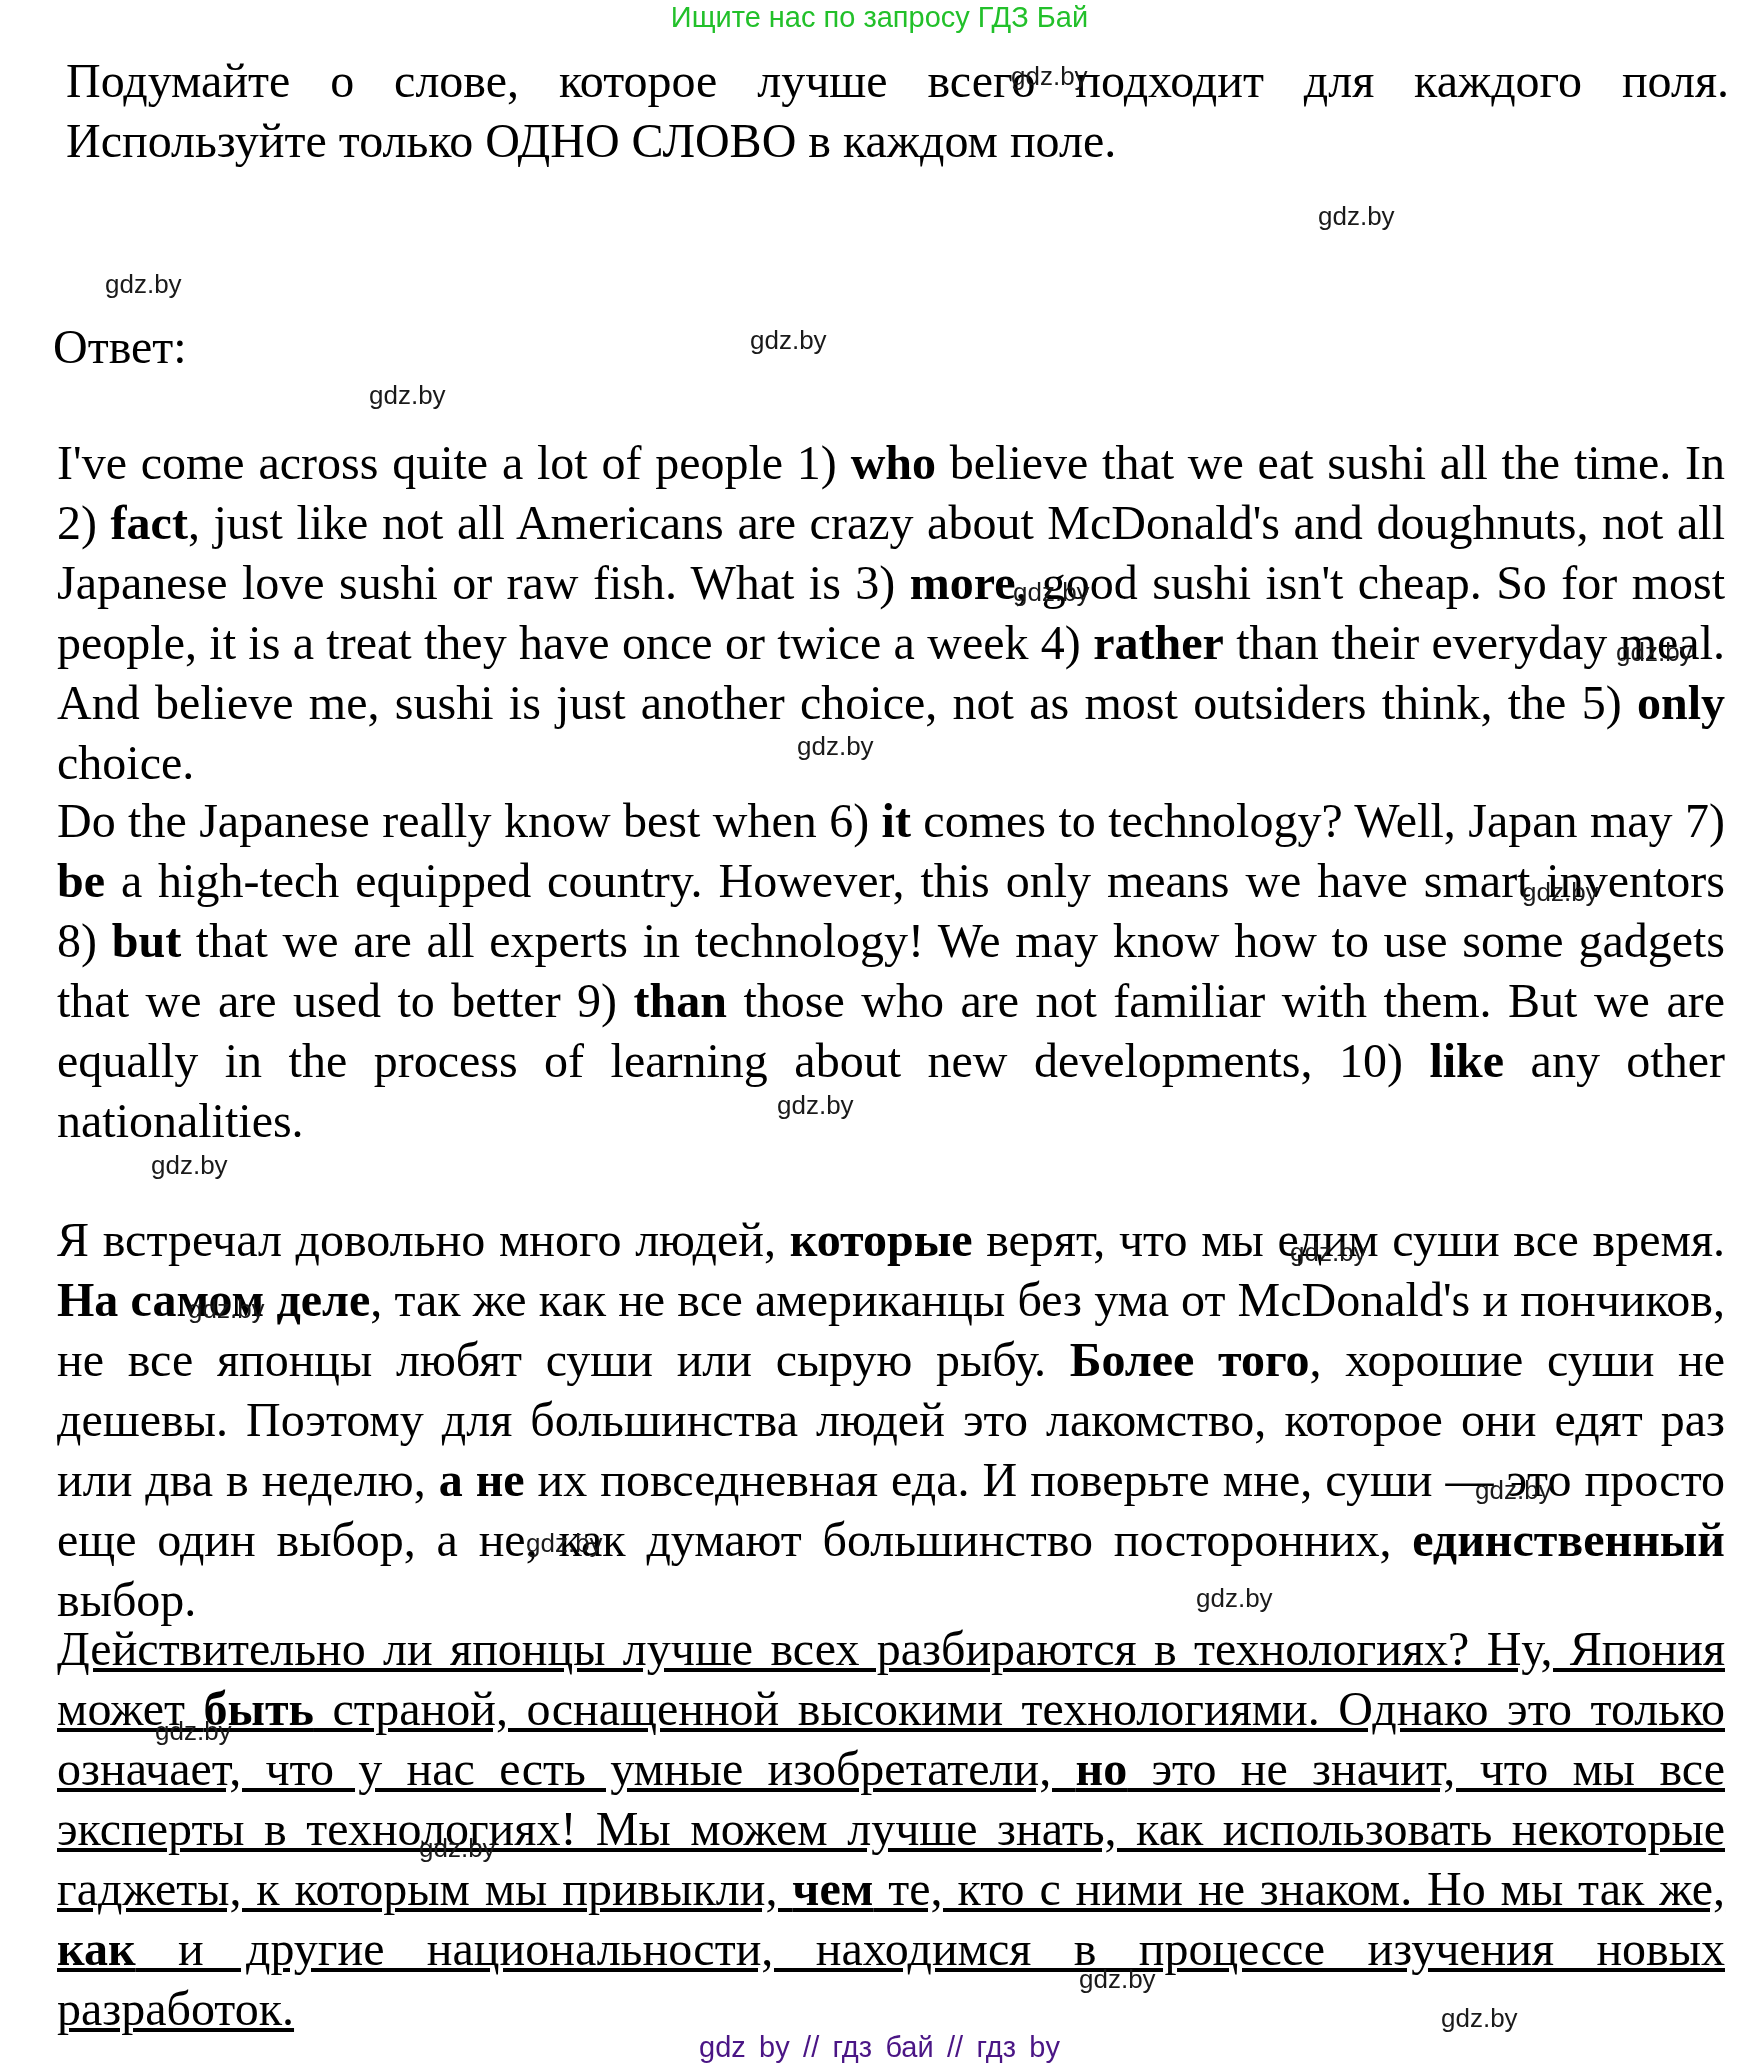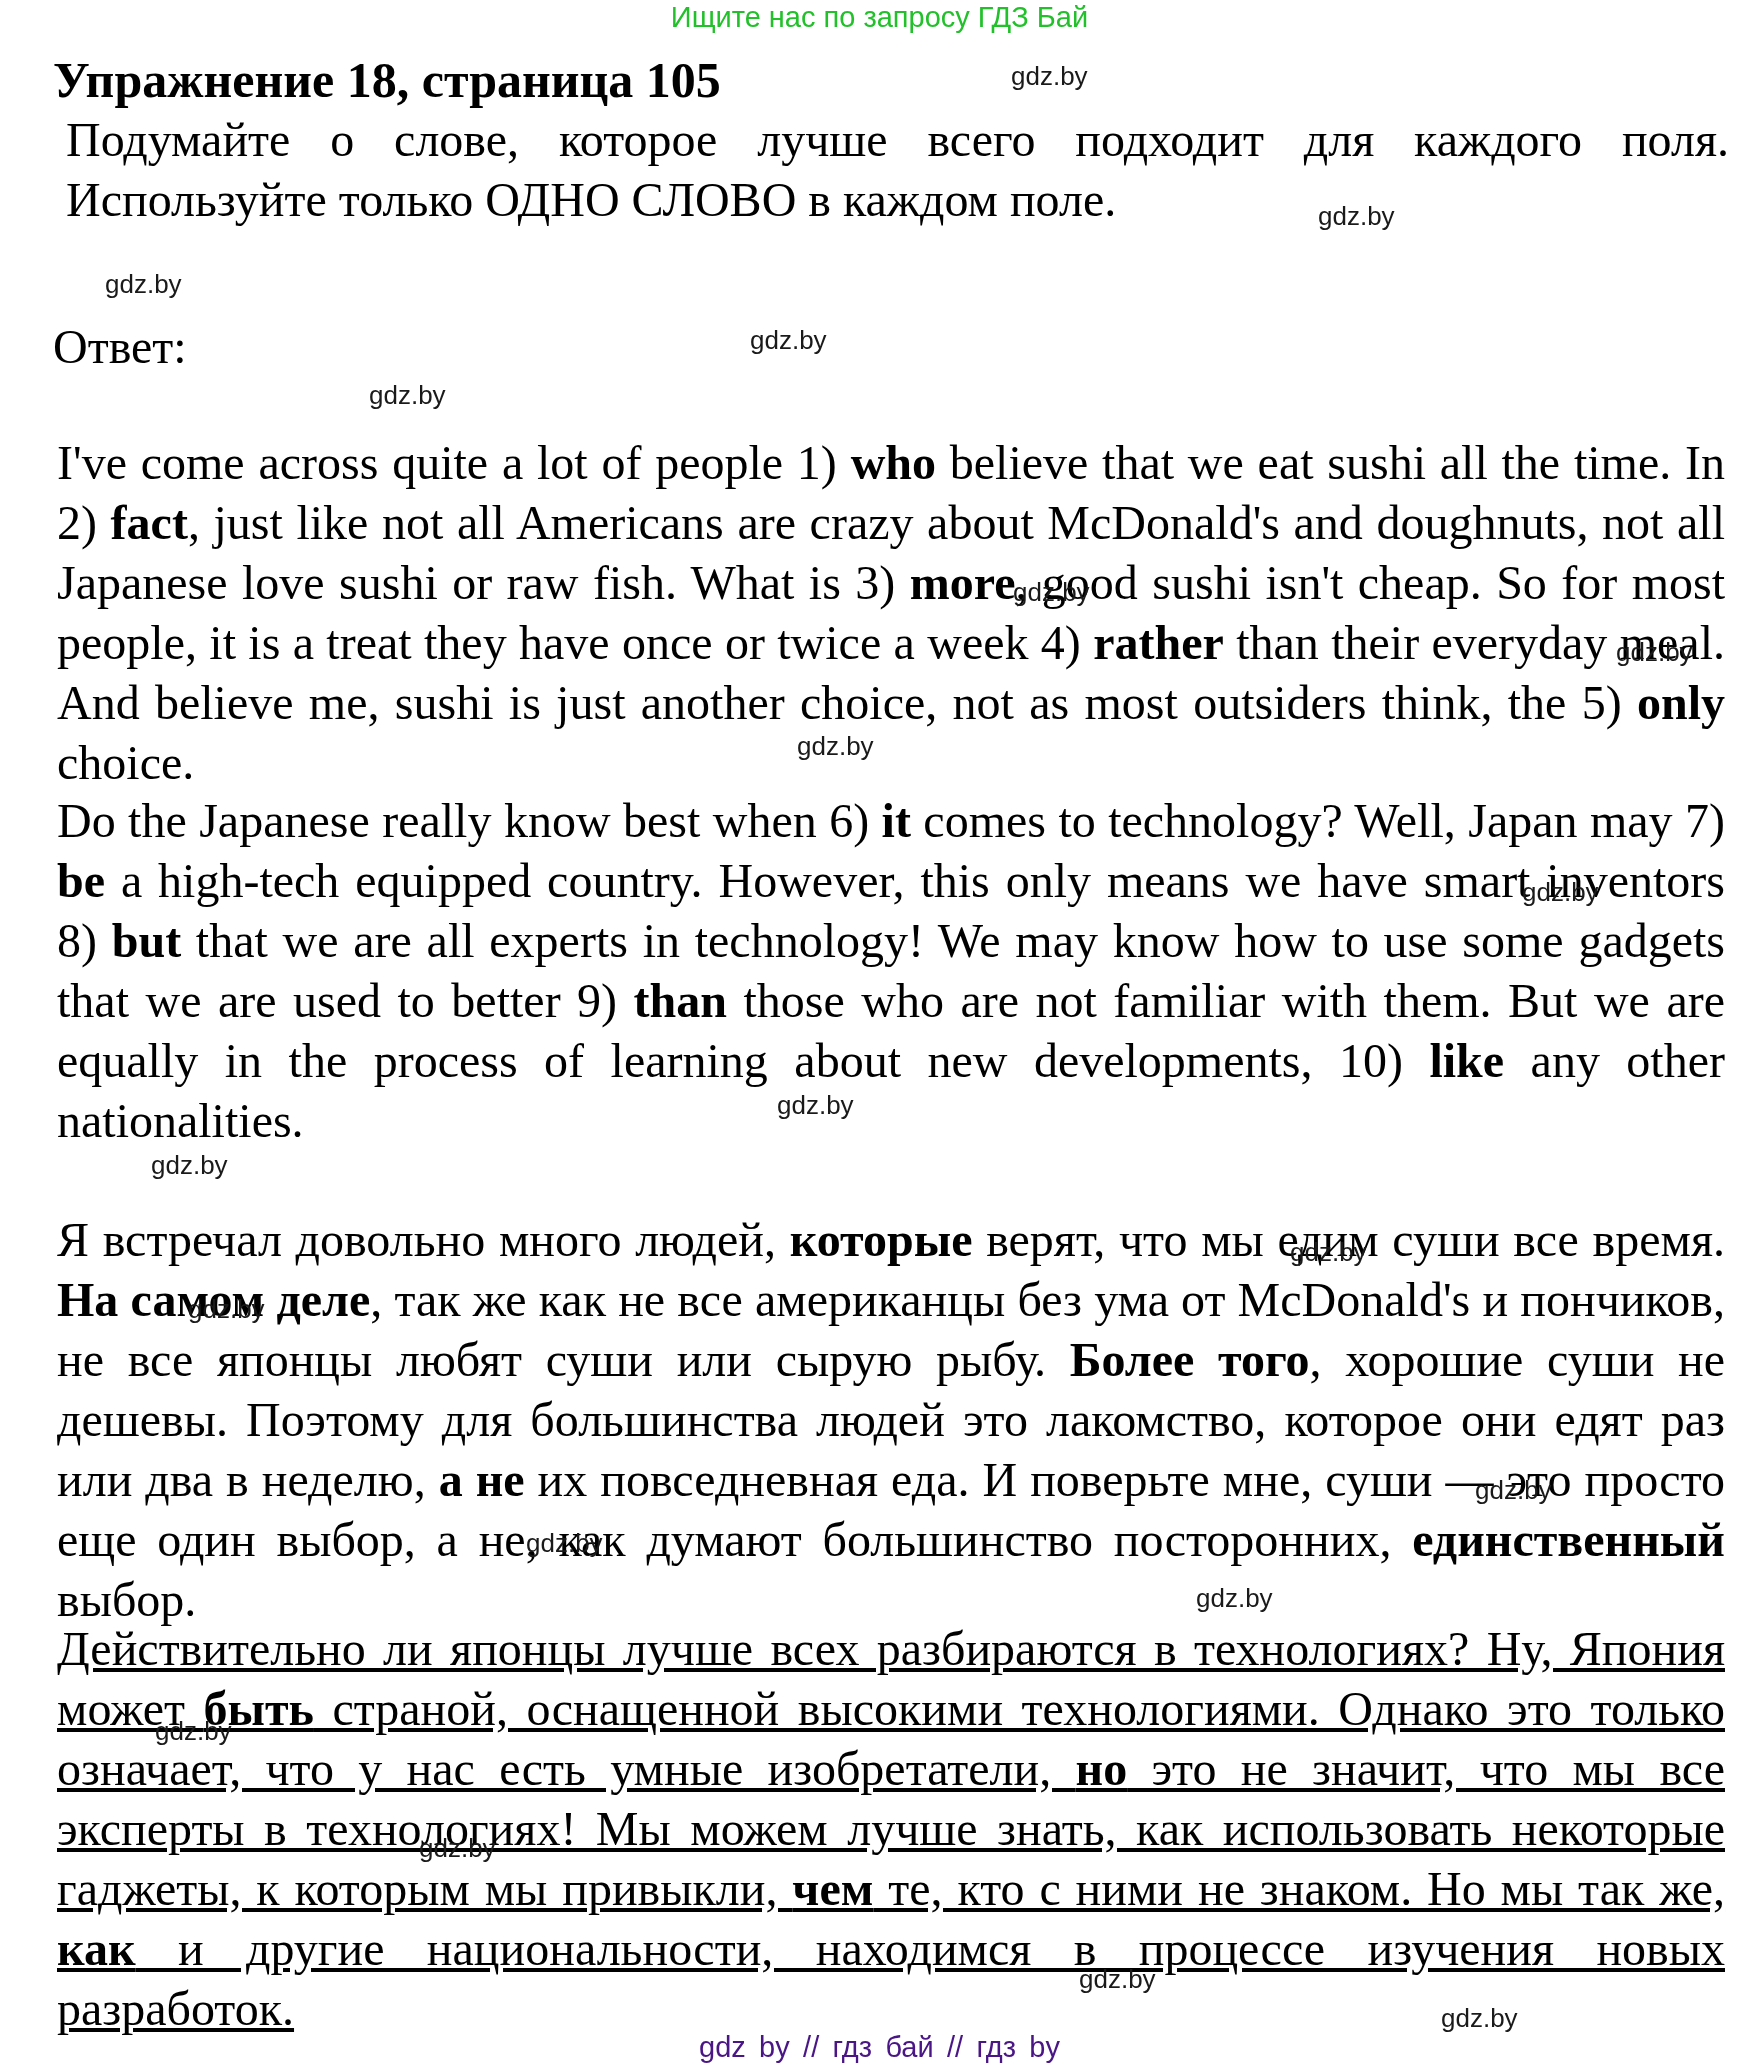--- a/index.html
+++ b/index.html
@@ -86,21 +86,20 @@
     line-height: 28px;
     color: #1a1a1a;
   }
 </style>
 </head>
 <body>
 
 <div class="banner">Ищите нас по запросу ГДЗ Бай</div>
 
 <div class="content">
-  <h1 class="title">Упражнение 18, страница 105</h1>
   <p class="line-block instr">Подумайте о слове, которое лучше всего подходит для каждого поля. Используйте только ОДНО СЛОВО в каждом поле.</p>
 
   <div class="answer-label">Ответ:</div>
 
   <div class="para para-en-1">
     <p><span>I've come across quite a lot of people 1) </span><b>who</b><span> believe that we eat sushi all the time. In 2) </span><b>fact</b><span>, just like not all Americans are crazy about McDonald's and doughnuts, not all Japanese love sushi or raw fish. What is 3) </span><b>more</b><span>, good sushi isn't cheap. So for most people, it is a treat they have once or twice a week 4) </span><b>rather</b><span> than their everyday meal. And believe me, sushi is just another choice, not as most outsiders think, the 5) </span><b>only</b><span> choice.</span></p>
   </div>
   <div class="para para-en-2">
     <p><span>Do the Japanese really know best when 6) </span><b>it</b><span> comes to technology? Well, Japan may 7) </span><b>be</b><span> a high-tech equipped country. However, this only means we have smart inventors 8) </span><b>but</b><span> that we are all experts in technology! We may know how to use some gadgets that we are used to better 9) </span><b>than</b><span> those who are not familiar with them. But we are equally in the process of learning about new developments, 10) </span><b>like</b><span> any other nationalities.</span></p>
   </div>

